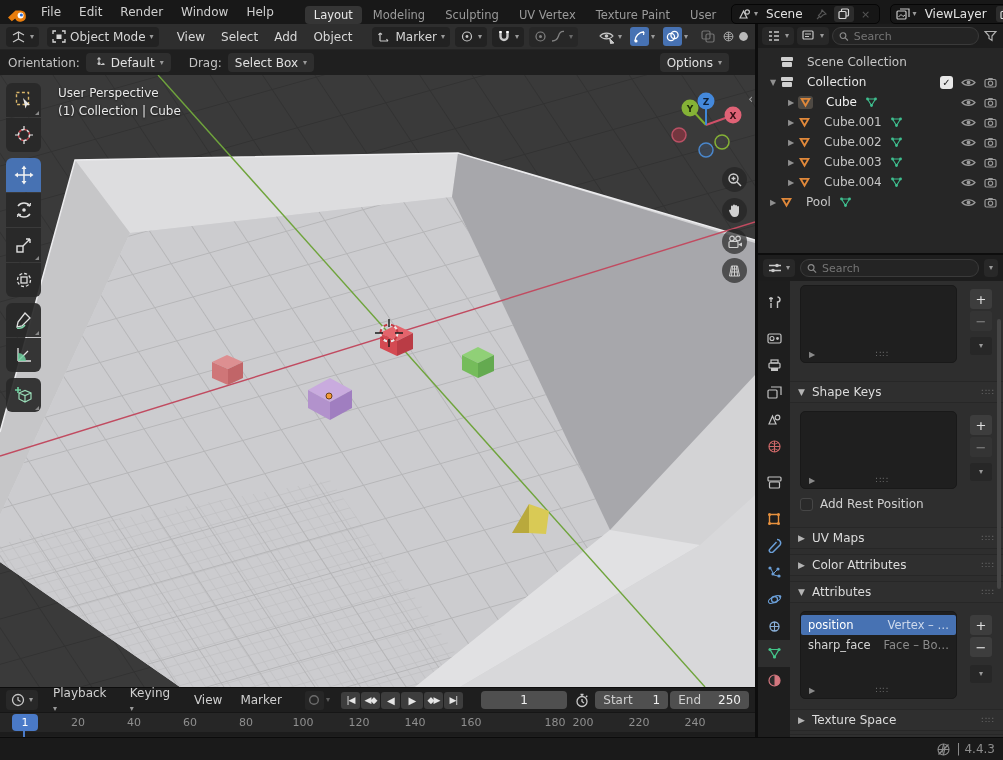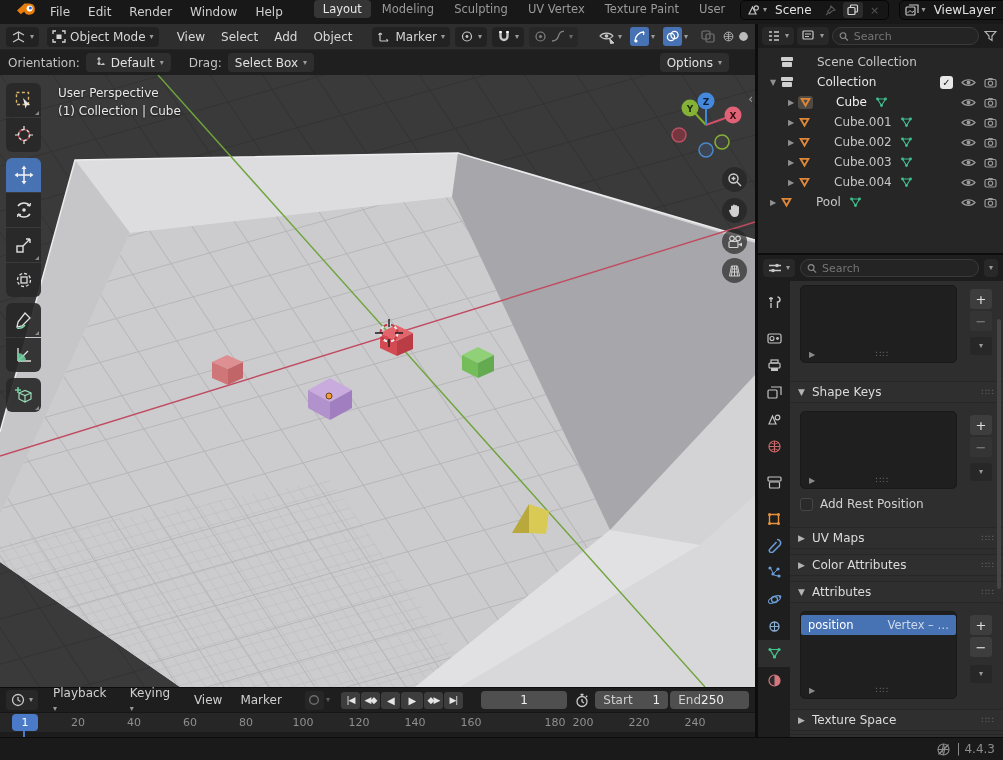--- a/index.html
+++ b/index.html
@@ -2,21 +2,21 @@
 <html><head>
 <meta charset="utf-8">
 <style>
 *{margin:0;padding:0;box-sizing:border-box;font-family:"DejaVu Sans","Liberation Sans",sans-serif;-webkit-user-select:none;user-select:none}
 html,body{width:1003px;height:760px;background:#0d0d0d;overflow:hidden}
 body{position:relative;color:#d6d6d6;font-size:12px}
 .ab{position:absolute}
 .flex{display:flex;align-items:center}
 svg{display:block}
 
-#topbar{left:0;top:0;width:1003px;height:24px;background:#181818;display:flex;align-items:flex-start;padding-left:16px}
+#topbar{left:0;top:0;width:1003px;height:24px;background:#181818;display:flex;align-items:flex-end;padding-left:7px}
 .menu-item{padding:0 9px;color:#cfcfcf;font-size:12px;height:24px;display:flex;align-items:center;border-radius:3px;cursor:default}
 .ws-tabs{display:flex;align-items:center;margin-left:22px;gap:2px}
 .ws-tab{padding:2px 9px;font-size:11.5px;color:#9a9a9a;border-radius:4px;white-space:nowrap}
 .ws-tab.active{background:#353535;color:#e8e8e8}
 .ws-tab.cut{width:36px;overflow:hidden}
 .id-widget{display:flex;align-items:center;height:20px;background:#161616;border:1px solid #060606;border-radius:5px;margin-left:14px;padding:0 2px}
 .id-widget .name{padding:0 8px;color:#e2e2e2;font-size:12px;white-space:nowrap}
 .id-btn{width:20px;height:16px;display:flex;align-items:center;justify-content:center;border-radius:3px;background:#2c2c2c;margin:0 1px}
 .id-ghost{opacity:.38;background:transparent}
 .chev{color:#9a9a9a;font-size:8px;line-height:1}
@@ -57,21 +57,21 @@
 #playhead-stem{position:absolute;left:23px;top:18px;width:2px;height:30px;background:#4a7ac8}
 #tl-bottom{height:4px;background:#1c1c1c}
 
 #outliner{left:758px;top:24px;width:245px;height:229px;background:#262626}
 #ol-header{height:24px;background:#1d1d1d;display:flex;align-items:center;padding:0 4px;gap:3px}
 .search{flex:1;height:18px;background:#242424;border:1px solid #3a3a3a;border-radius:10px;display:flex;align-items:center;padding:0 6px;gap:5px}
 .search input{background:transparent;border:none;outline:none;color:#cfcfcf;font-size:11px;width:100%}
 .search input::placeholder{color:#757575}
 .ol-row{height:20px;display:flex;align-items:center;position:relative;font-size:12px;color:#c6c6c6}
 .ol-row .arrow{width:14px;text-align:center;color:#909090;font-size:8px}
-.ol-label{margin-left:23px;white-space:nowrap}
+.ol-label{margin-left:13px;white-space:nowrap}
 .ol-right{position:absolute;right:6px;display:flex;gap:8px;align-items:center}
 .icon-hl{background:#4f4a44;border-radius:3px;padding:1px}
 
 #props{left:758px;top:255px;width:245px;height:482px;background:#2e2e2e}
 #pr-header{height:26px;background:#1d1d1d;display:flex;align-items:center;padding:0 5px;gap:5px}
 #pr-tabs{position:absolute;left:0;top:26px;width:32px;height:456px;background:#1e1e1e;display:flex;flex-direction:column;align-items:center;padding-top:8px}
 .ptab{width:32px;height:27px;display:flex;align-items:center;justify-content:center}
 .ptab.active{background:#2e2e2e}
 .ptab.gap{margin-top:9px}
 #pr-content{position:absolute;left:32px;top:26px;width:213px;height:456px;background:#2e2e2e;overflow:hidden}
@@ -491,21 +491,21 @@
     <span style="margin-left:8px;display:flex">
       <svg width="14" height="15" viewBox="0 0 14 15">
           <circle cx="7" cy="8.5" r="5" fill="none" stroke="#c8c8c8" stroke-width="1.3"></circle>
           <path d="M7 6 V8.5 L9 10 M5.5 1.5 H8.5 M7 1.5 V3.5 M11 4 L12.3 2.7" stroke="#c8c8c8" stroke-width="1.3" fill="none"></path>
         </svg>
     </span>
     <div class="tl-field" style="width:74px;margin-left:6px;justify-content:space-between;padding:0 8px">
       <span style="color:#cfcfcf">Start</span>
         <span>1</span>
     </div>
-    <div class="tl-field" style="width:80px;margin-left:2px;justify-content:flex-start;padding:0 8px">
+    <div class="tl-field" style="width:80px;margin-left:2px;justify-content:space-between;padding:0 8px">
       <span style="color:#cfcfcf">End</span>
         <span>250</span>
     </div>
   </div>
   <div id="tl-ruler">
     <span class="tick" style="left:78px">20</span>
     <span class="tick" style="left:134px">40</span>
     <span class="tick" style="left:190px">60</span>
     <span class="tick" style="left:246px">80</span>
     <span class="tick" style="left:303px">100</span>
@@ -897,20 +897,24 @@
       <span class="arrow">▼</span>
         <span>Attributes</span>
         <span class="grip">∷∷</span>
     </div>
 
     <div class="well" style="top:330px;height:88px;padding-top:3px">
       <div class="attr-row sel">
         <span class="an">position</span>
         <span class="at">Vertex – …</span>
       </div>
+      <div class="attr-row">
+        <span class="an">sharp_face</span>
+        <span class="at">Face – Bo…</span>
+      </div>
       <span class="well-foot">
           <span style="font-size:8px">▶</span>
           <span class="grip" style="margin:0 auto">∷∷</span>
         </span>
     </div>
     <span class="sq-btn" style="top:334px">+</span>
     <span class="sq-btn" style="top:356px">−</span>
     <span class="dd-btn" style="top:384px">
         <span class="chev">▾</span>
       </span>

